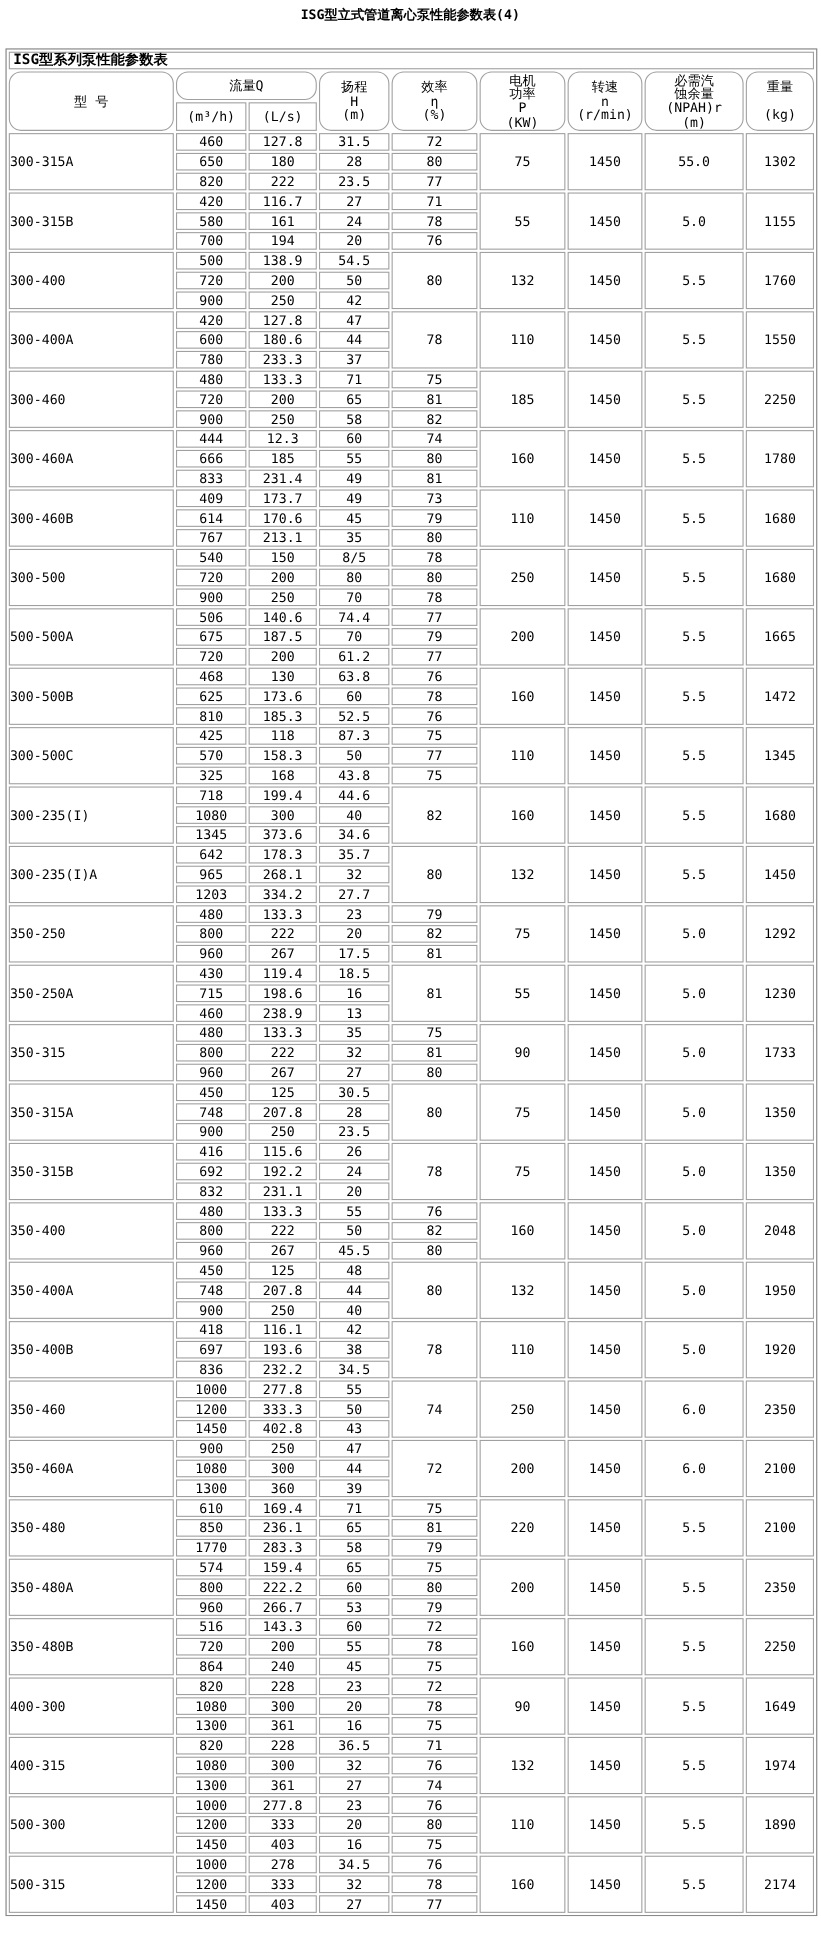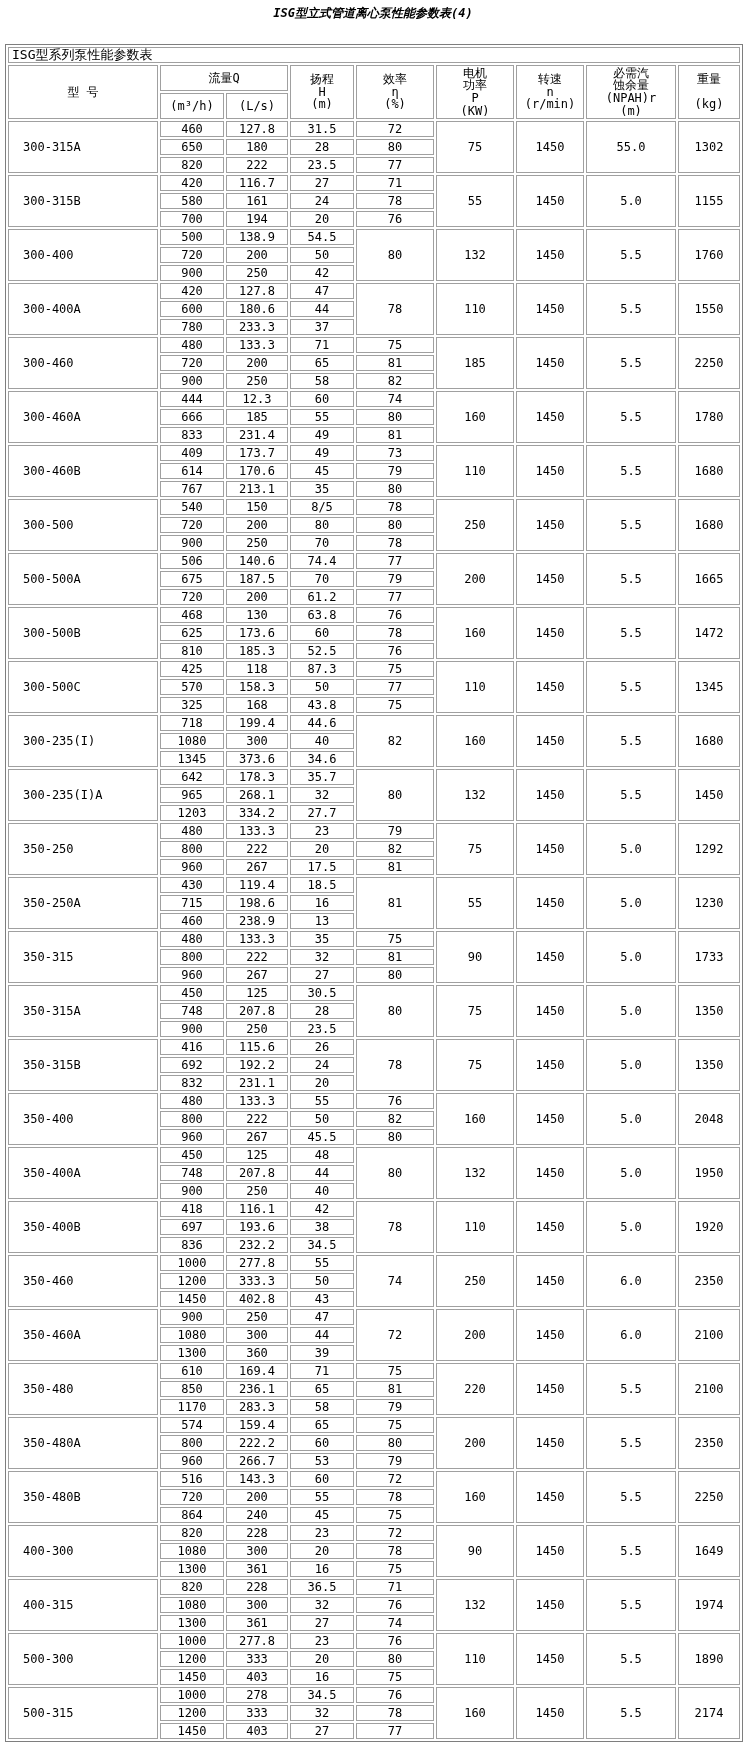--- a/index.html
+++ b/index.html
@@ -1,24 +1,24 @@
 <!DOCTYPE html>
 <html><head>
 <meta charset="utf-8">
 <style>
   html,body{margin:0;padding:0;background:#ffffff;}
   body{width:746px;font-family:"DejaVu Sans Mono","Liberation Mono",monospace;color:#000;}
-  .page-title{padding-top:5px;text-align:center;font-size:12px;font-weight:bold;white-space:pre;font-style:italic;}
+  .page-title{padding-top:5px;text-align:center;font-size:12px;font-weight:bold;white-space:pre;}
   table{margin:22px 0 0 5px;width:736px;table-layout:fixed;border-collapse:separate;border-spacing:2px;border:1px solid #7e7e7e;background:#ffffff;}
   td{border:1px solid #a0a0a0;font-size:12px;line-height:14px;height:14px;padding:0;text-align:center;vertical-align:middle;overflow:hidden;}
-  tr.band td{height:14px;text-align:left;font-weight:normal;font-size:13px;padding-left:3px;border:1px solid #a0a0a0;}
+  tr.band td{height:14px;text-align:left;font-weight:bold;font-size:13px;padding-left:3px;border:1px solid #a0a0a0;}
   thead td{white-space:pre-line;line-height:1.06;}
-  tr.hr1 td{height:24px;}
+  tr.hr1 td{height:24px;border-radius:11px;}
   tr.hr2 td{height:24px;text-align:center;}
-  td.model{text-align:left;padding-left:14px;white-space:pre;}
+  td.model{text-align:left;padding-left:0;white-space:pre;}
   col.c-model{width:150px;} col.c-m3h{width:64px;} col.c-ls{width:62px;}
   col.c-head{width:64px;} col.c-eff{width:78px;} col.c-pow{width:78px;}
   col.c-spd{width:68px;} col.c-npsh{width:90px;} col.c-wt{width:62px;}
 </style>
 </head>
 <body>
 
 <div class="page-title">ISG型立式管道离心泵性能参数表(4)</div>
 
 <table>
@@ -585,21 +585,21 @@
         <td rowspan="3">5.5</td>
         <td rowspan="3">2100</td>
       </tr>
       <tr>
         <td>850</td>
         <td>236.1</td>
         <td>65</td>
         <td>81</td>
       </tr>
       <tr>
-        <td>1170</td>
+        <td>1770</td>
         <td>283.3</td>
         <td>58</td>
         <td>79</td>
       </tr>
       <tr>
         <td rowspan="3" class="model">350-480A</td>
         <td>574</td>
         <td>159.4</td>
         <td>65</td>
         <td>75</td>

